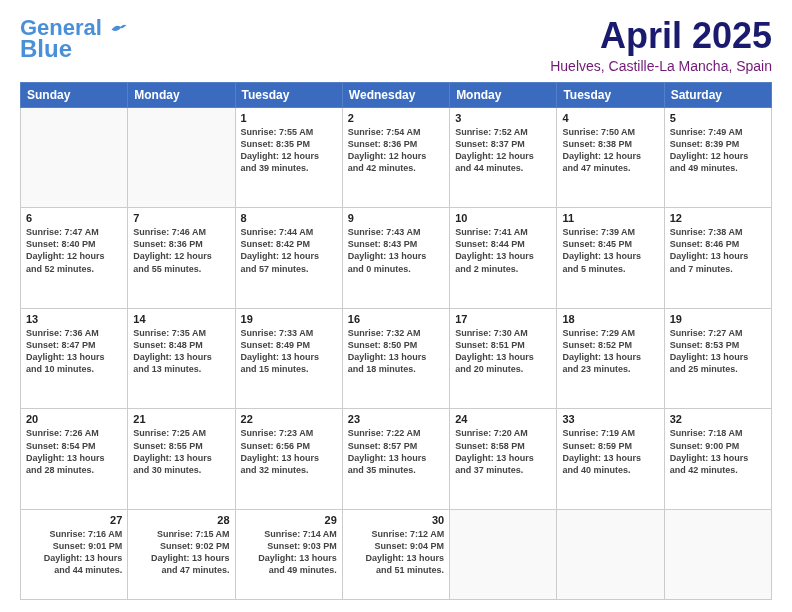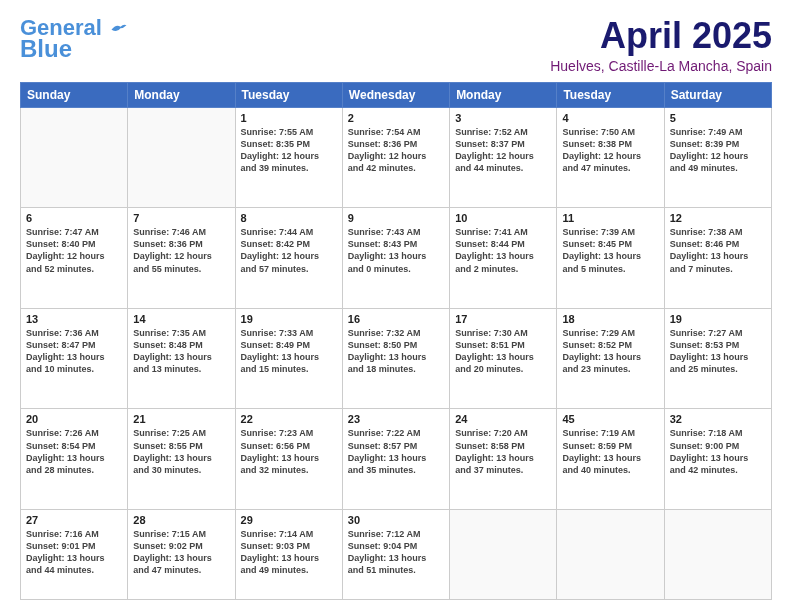--- a/index.html
+++ b/index.html
@@ -93,20 +93,21 @@
       margin-bottom: 2px;
     }
     .day-info {
       font-size: 9px;
       color: #444;
       line-height: 1.35;
       font-weight: bold;
     }
     .calendar tr:last-child td {
       height: 70px;
+      text-align: right;
     }
   </style>
 </head>
 <body>
 
 <div class="page">
   <div class="header">
     <div class="logo">
       <div style="display:flex;align-items:center;">
         <span class="logo-text">
@@ -285,21 +286,21 @@
 Sunset: 8:57 PM
 Daylight: 13 hours and 35 minutes.</div>
           </td>
           <td>
             <span class="day-number">24</span>
             <div class="day-info">Sunrise: 7:20 AM
 Sunset: 8:58 PM
 Daylight: 13 hours and 37 minutes.</div>
           </td>
           <td>
-            <span class="day-number">45</span>
+            <span class="day-number">33</span>
             <div class="day-info">Sunrise: 7:19 AM
 Sunset: 8:59 PM
 Daylight: 13 hours and 40 minutes.</div>
           </td>
           <td>
             <span class="day-number">32</span>
             <div class="day-info">Sunrise: 7:18 AM
 Sunset: 9:00 PM
 Daylight: 13 hours and 42 minutes.</div>
           </td>

